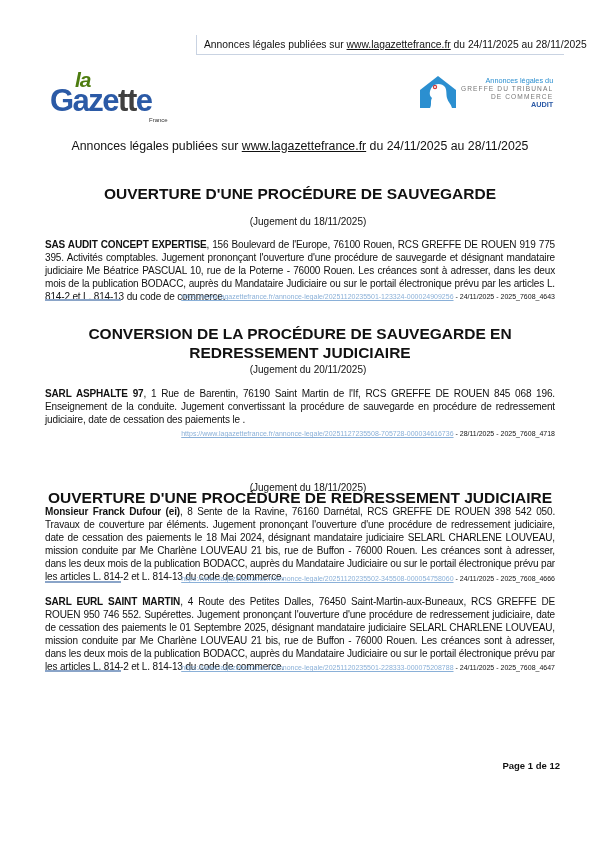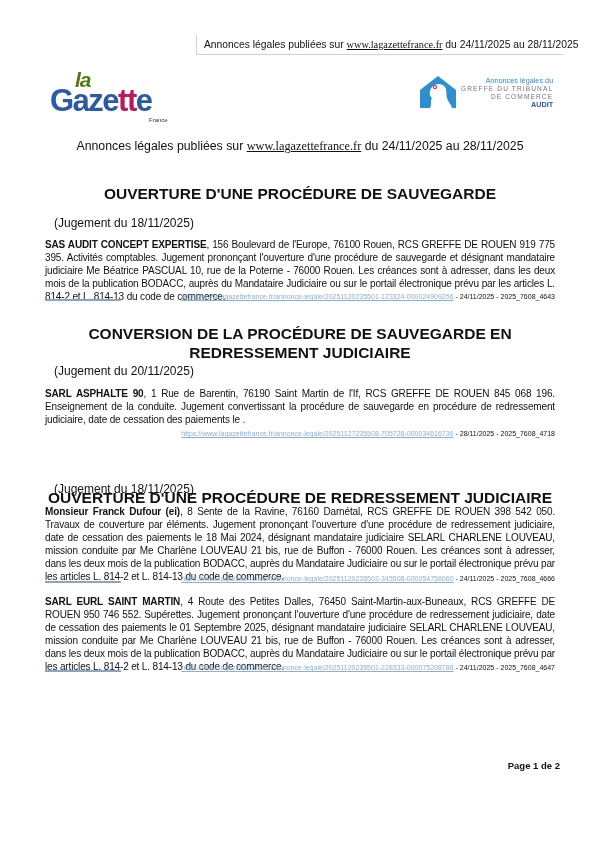--- a/index.html
+++ b/index.html
@@ -1,31 +1,31 @@
 <!DOCTYPE html>
 <html><head>
 <meta charset="utf-8">
 <style>
   html, body { margin: 0; padding: 0; background: #ffffff; }
   body { width: 600px; height: 848px; position: relative; overflow: hidden; font-family: "Liberation Sans", sans-serif; color: #111; }
   .top-header { position: absolute; left: 196px; top: 35px; width: 368px; height: 20px; border-left: 1px solid #c9d3e2; border-bottom: 1px solid #c9d3e2; font-size: 10.3px; line-height: 20px; padding-left: 7px; box-sizing: border-box; white-space: nowrap; }
-  .top-header a, .subheader a { color: #111; text-decoration: underline; font-family: Liberation Serif, serif; }
+  .top-header a, .subheader a { color: #111; text-decoration: underline; }
   .logo-gazette { position: absolute; left: 50px; top: 72px; width: 130px; height: 60px; }
   .logo-la { position: absolute; left: 25px; top: -4px; font-family: "Liberation Sans", sans-serif; font-weight: bold; font-size: 21px; color: #4d7c0f; letter-spacing: -1px; font-style: italic; }
   .logo-gaz { position: absolute; left: 0; top: 11px; font-family: "Liberation Sans", sans-serif; font-weight: bold; font-size: 31px; color: #2b5aa6; letter-spacing: -1.5px; }
-  .logo-gaz .tt { color: #be185d; }
+  .logo-gaz .tt { color: #404040; }
   .logo-france { position: absolute; left: 99px; top: 45px; font-size: 6px; color: #333; }
   .logo-greffe { position: absolute; left: 418px; top: 74px; width: 150px; height: 40px; }
   .greffe-icon { position: absolute; left: 0; top: 0; width: 40px; height: 36px; }
   .greffe-text { position: absolute; left: 43px; top: 3px; font-size: 7.3px; line-height: 8px; color: #2b8fd0; text-align: right; }
   .greffe-text .spaced { color: #777; letter-spacing: 1.1px; font-size: 6.6px; }
   .greffe-text .rouen { color: #2b5aa6; font-weight: bold; }
   .subheader { position: absolute; left: 0; width: 600px; top: 139px; text-align: center; font-size: 12.3px; }
   .section-title { position: absolute; left: 40px; width: 520px; text-align: center; font-weight: bold; font-size: 15.5px; line-height: 19px; }
-  .section-sub { position: absolute; left: 54px; width: 520px; font-size: 12px; }
+  .section-sub { position: absolute; left: 48px; width: 520px; text-align: center; font-size: 10px; }
   .entry { position: absolute; left: 45px; width: 510px; font-family: "Liberation Sans", sans-serif; font-size: 10px; line-height: 13px; text-align: justify; letter-spacing: -0.15px; }
   .entry b { font-weight: bold; }
   .entry-footer { position: absolute; left: 45px; width: 510px; height: 12px; font-size: 7px; }
   .entry-footer .bar { position: absolute; left: 0; top: 6px; width: 76px; height: 2px; background: #8aa4c8; }
   .entry-footer .meta { position: absolute; right: 0; top: 0; white-space: nowrap; color: #111; }
   .entry-footer .meta a { color: #8ab0d8; text-decoration: underline; }
   .page-num { position: absolute; right: 40px; top: 760px; font-size: 9.5px; font-weight: bold; }
 </style>
 </head>
 <body>
@@ -65,21 +65,21 @@
   <b>SAS AUDIT CONCEPT EXPERTISE</b><span>, 156 Boulevard de l'Europe, 76100 Rouen, RCS GREFFE DE ROUEN 919 775 395. Activités comptables. Jugement prononçant l'ouverture d'une procédure de sauvegarde et désignant mandataire judiciaire Me Béatrice PASCUAL 10, rue de la Poterne - 76000 Rouen. Les créances sont à adresser, dans les deux mois de la publication BODACC, auprès du Mandataire Judiciaire ou sur le portail électronique prévu par les articles L. 814-2 et L. 814-13 du code de commerce.</span>
 </div>
 <div class="entry-footer" style="top:293px;">
   <div class="bar"></div>
   <div class="meta"><a>https://www.lagazettefrance.fr/annonce-legale/20251120235501-123324-000024909256</a><span> - 24/11/2025 - 2025_7608_4643</span></div>
 </div>
 
 <div class="section-title" style="top:324px;">CONVERSION DE LA PROCÉDURE DE SAUVEGARDE EN REDRESSEMENT JUDICIAIRE</div>
 <div class="section-sub" style="top:364px;">(Jugement du 20/11/2025)</div>
 <div class="entry" style="top:387px;">
-  <b>SARL ASPHALTE 90</b><span>, 1 Rue de Barentin, 76190 Saint Martin de l'If, RCS GREFFE DE ROUEN 845 068 196. Enseignement de la conduite. Jugement convertissant la procédure de sauvegarde en procédure de redressement judiciaire, date de cessation des paiements le .</span>
+  <b>SARL ASPHALTE 97</b><span>, 1 Rue de Barentin, 76190 Saint Martin de l'If, RCS GREFFE DE ROUEN 845 068 196. Enseignement de la conduite. Jugement convertissant la procédure de sauvegarde en procédure de redressement judiciaire, date de cessation des paiements le .</span>
 </div>
 <div class="entry-footer" style="top:430px;">
   <div class="meta"><a>https://www.lagazettefrance.fr/annonce-legale/20251127235508-705728-000034616736</a><span> - 28/11/2025 - 2025_7608_4718</span></div>
 </div>
 
 <div class="section-title" style="top:462px;margin-top:26px;">OUVERTURE D'UNE PROCÉDURE DE REDRESSEMENT JUDICIAIRE</div>
 <div class="section-sub" style="top:482px;">(Jugement du 18/11/2025)</div>
 <div class="entry" style="top:505px;">
   <b>Monsieur Franck Dufour (ei)</b><span>, 8 Sente de la Ravine, 76160 Darnétal, RCS GREFFE DE ROUEN 398 542 050. Travaux de couverture par éléments. Jugement prononçant l'ouverture d'une procédure de redressement judiciaire, date de cessation des paiements le 18 Mai 2024, désignant mandataire judiciaire SELARL CHARLENE LOUVEAU, mission conduite par Me Charlène LOUVEAU 21 bis, rue de Buffon - 76000 Rouen. Les créances sont à adresser, dans les deux mois de la publication BODACC, auprès du Mandataire Judiciaire ou sur le portail électronique prévu par les articles L. 814-2 et L. 814-13 du code de commerce.</span>
 </div>
@@ -88,13 +88,13 @@
   <div class="meta"><a>https://www.lagazettefrance.fr/annonce-legale/20251120235502-345508-000054758060</a><span> - 24/11/2025 - 2025_7608_4666</span></div>
 </div>
 <div class="entry" style="top:595px;">
   <b>SARL EURL SAINT MARTIN</b><span>, 4 Route des Petites Dalles, 76450 Saint-Martin-aux-Buneaux, RCS GREFFE DE ROUEN 950 746 552. Supérettes. Jugement prononçant l'ouverture d'une procédure de redressement judiciaire, date de cessation des paiements le 01 Septembre 2025, désignant mandataire judiciaire SELARL CHARLENE LOUVEAU, mission conduite par Me Charlène LOUVEAU 21 bis, rue de Buffon - 76000 Rouen. Les créances sont à adresser, dans les deux mois de la publication BODACC, auprès du Mandataire Judiciaire ou sur le portail électronique prévu par les articles L. 814-2 et L. 814-13 du code de commerce.</span>
 </div>
 <div class="entry-footer" style="top:664px;">
   <div class="bar"></div>
   <div class="meta"><a>https://www.lagazettefrance.fr/annonce-legale/20251120235501-228333-000075208788</a><span> - 24/11/2025 - 2025_7608_4647</span></div>
 </div>
 
-<div class="page-num">Page 1 de 2</div>
+<div class="page-num">Page 1 de 12</div>
 
 </body></html>

